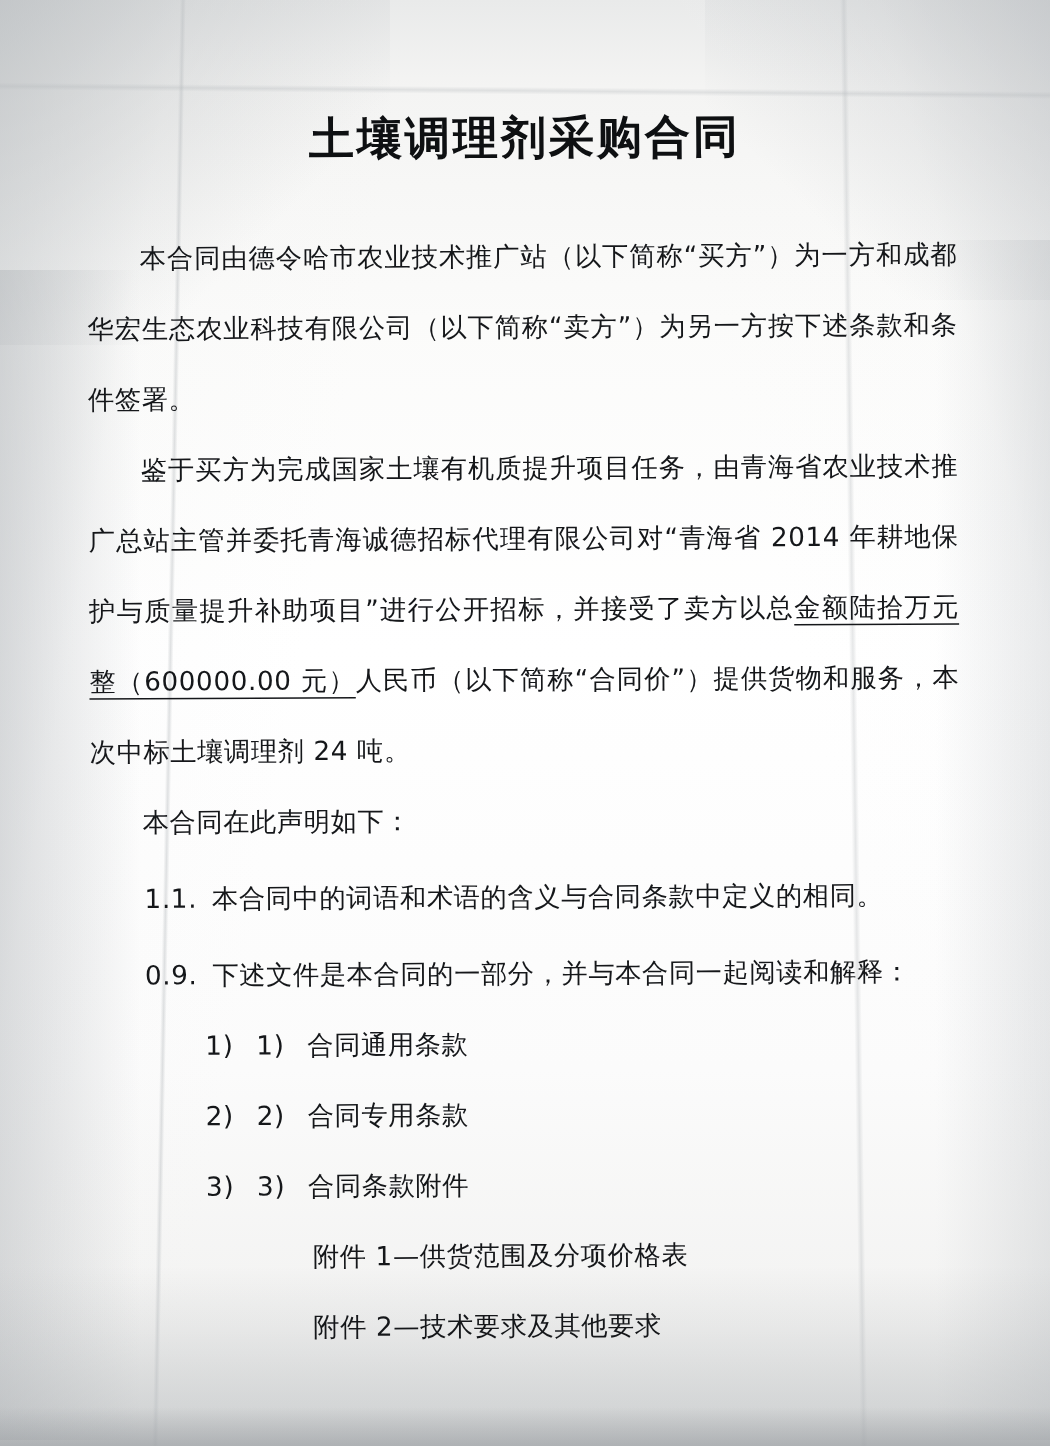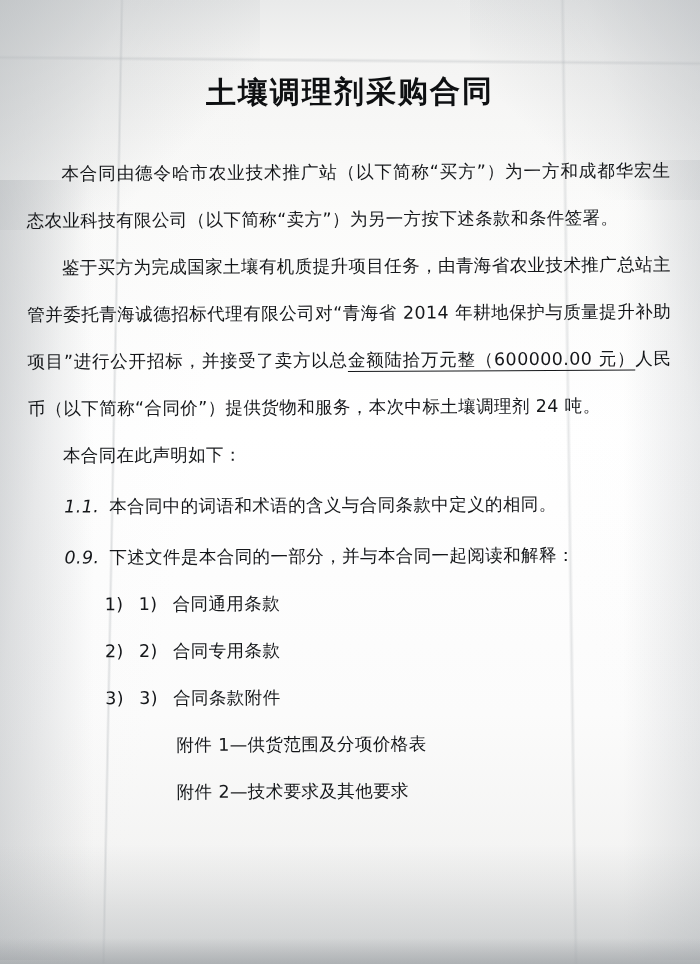--- a/index.html
+++ b/index.html
@@ -65,21 +65,21 @@
   }
   .crease-3 {
     left: 0; top: 58px; width: 700px; height: 5px;
     background: linear-gradient(180deg, rgba(190,193,196,0.0), rgba(182,186,189,0.35), rgba(190,193,196,0.0));
     transform: rotate(0.5deg);
   }
 
   .doc {
     position: relative;
     z-index: 3;
-    padding: 0 28px;
+    padding: 0 60px;
     color: #16181a;
   }
 
   .title {
     text-align: center;
     font-family: "DejaVu Sans", "Liberation Sans", sans-serif;
     font-weight: 700;
     font-size: 30px;
     letter-spacing: 2px;
     margin-top: 72px;
@@ -119,21 +119,20 @@
   .clause {
     margin-top: 4px;
     padding-left: 36px;
     text-indent: 0;
     display: flex;
     gap: 10px;
   }
   .clause .num {
     flex: 0 0 auto;
     min-width: 30px;
-    font-style: italic;
   }
   .clause .txt {
     flex: 1 1 auto;
   }
 
   .sublist {
     padding-left: 76px;
     text-indent: 0;
     display: flex;
     gap: 10px;

